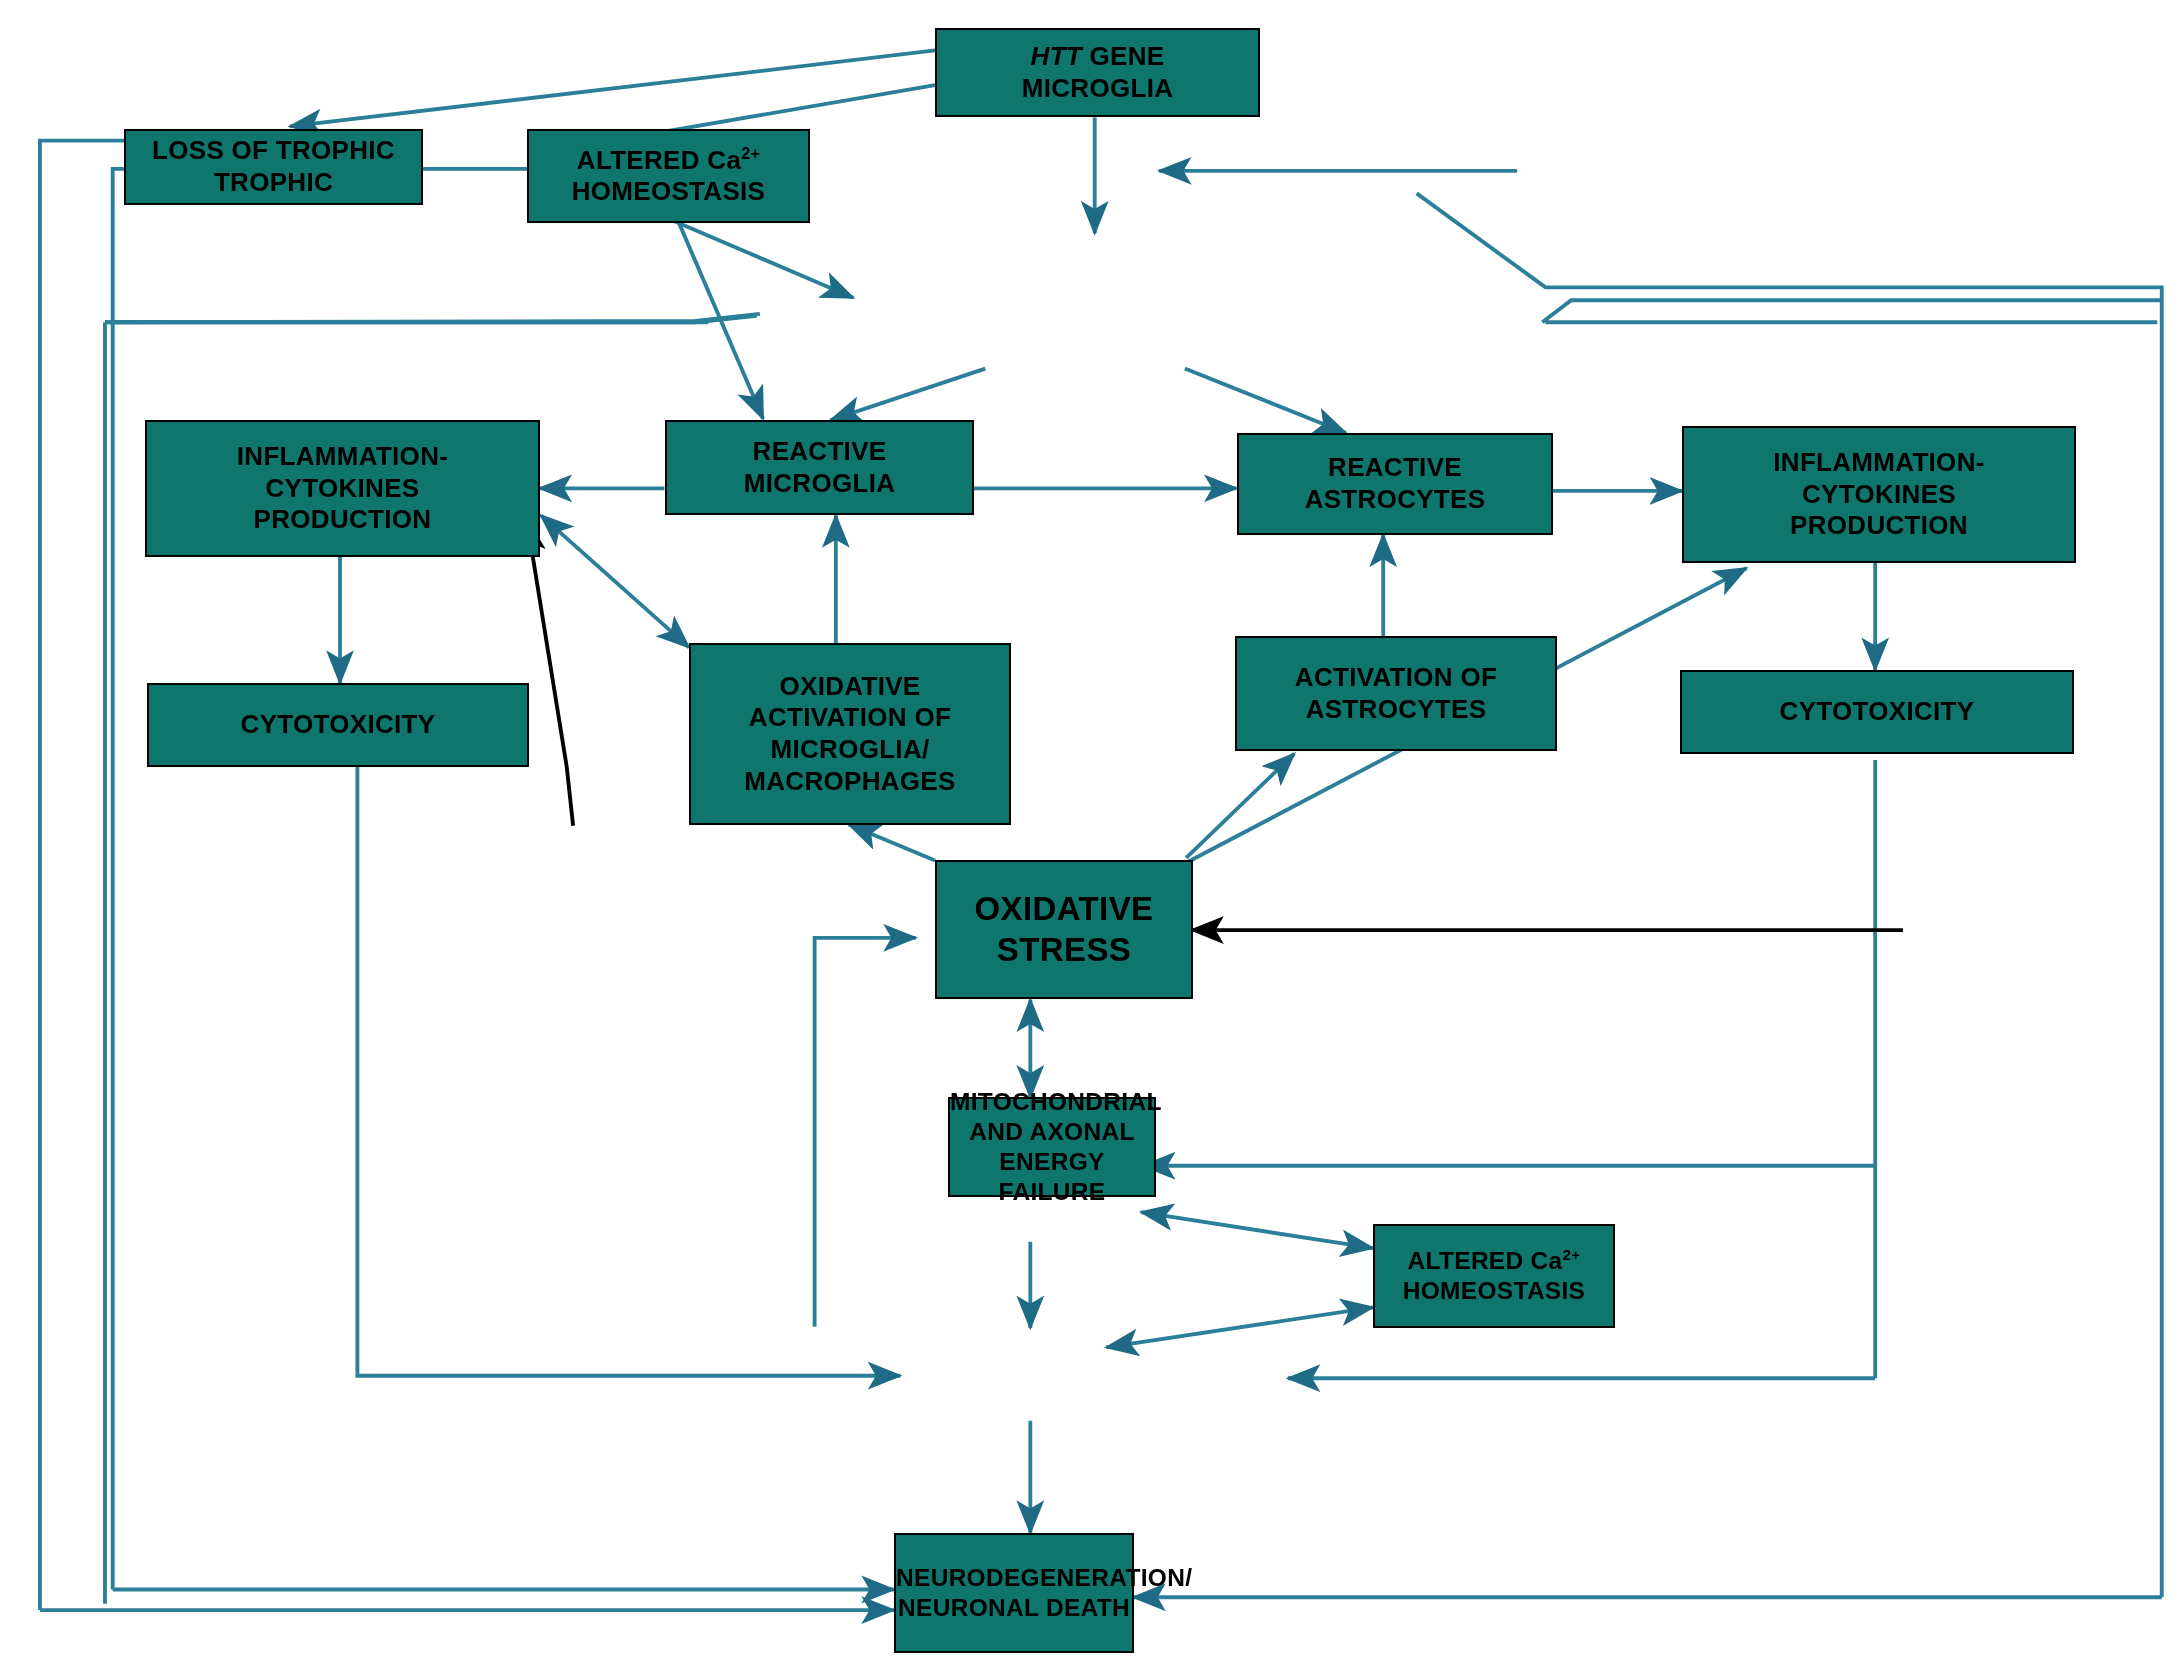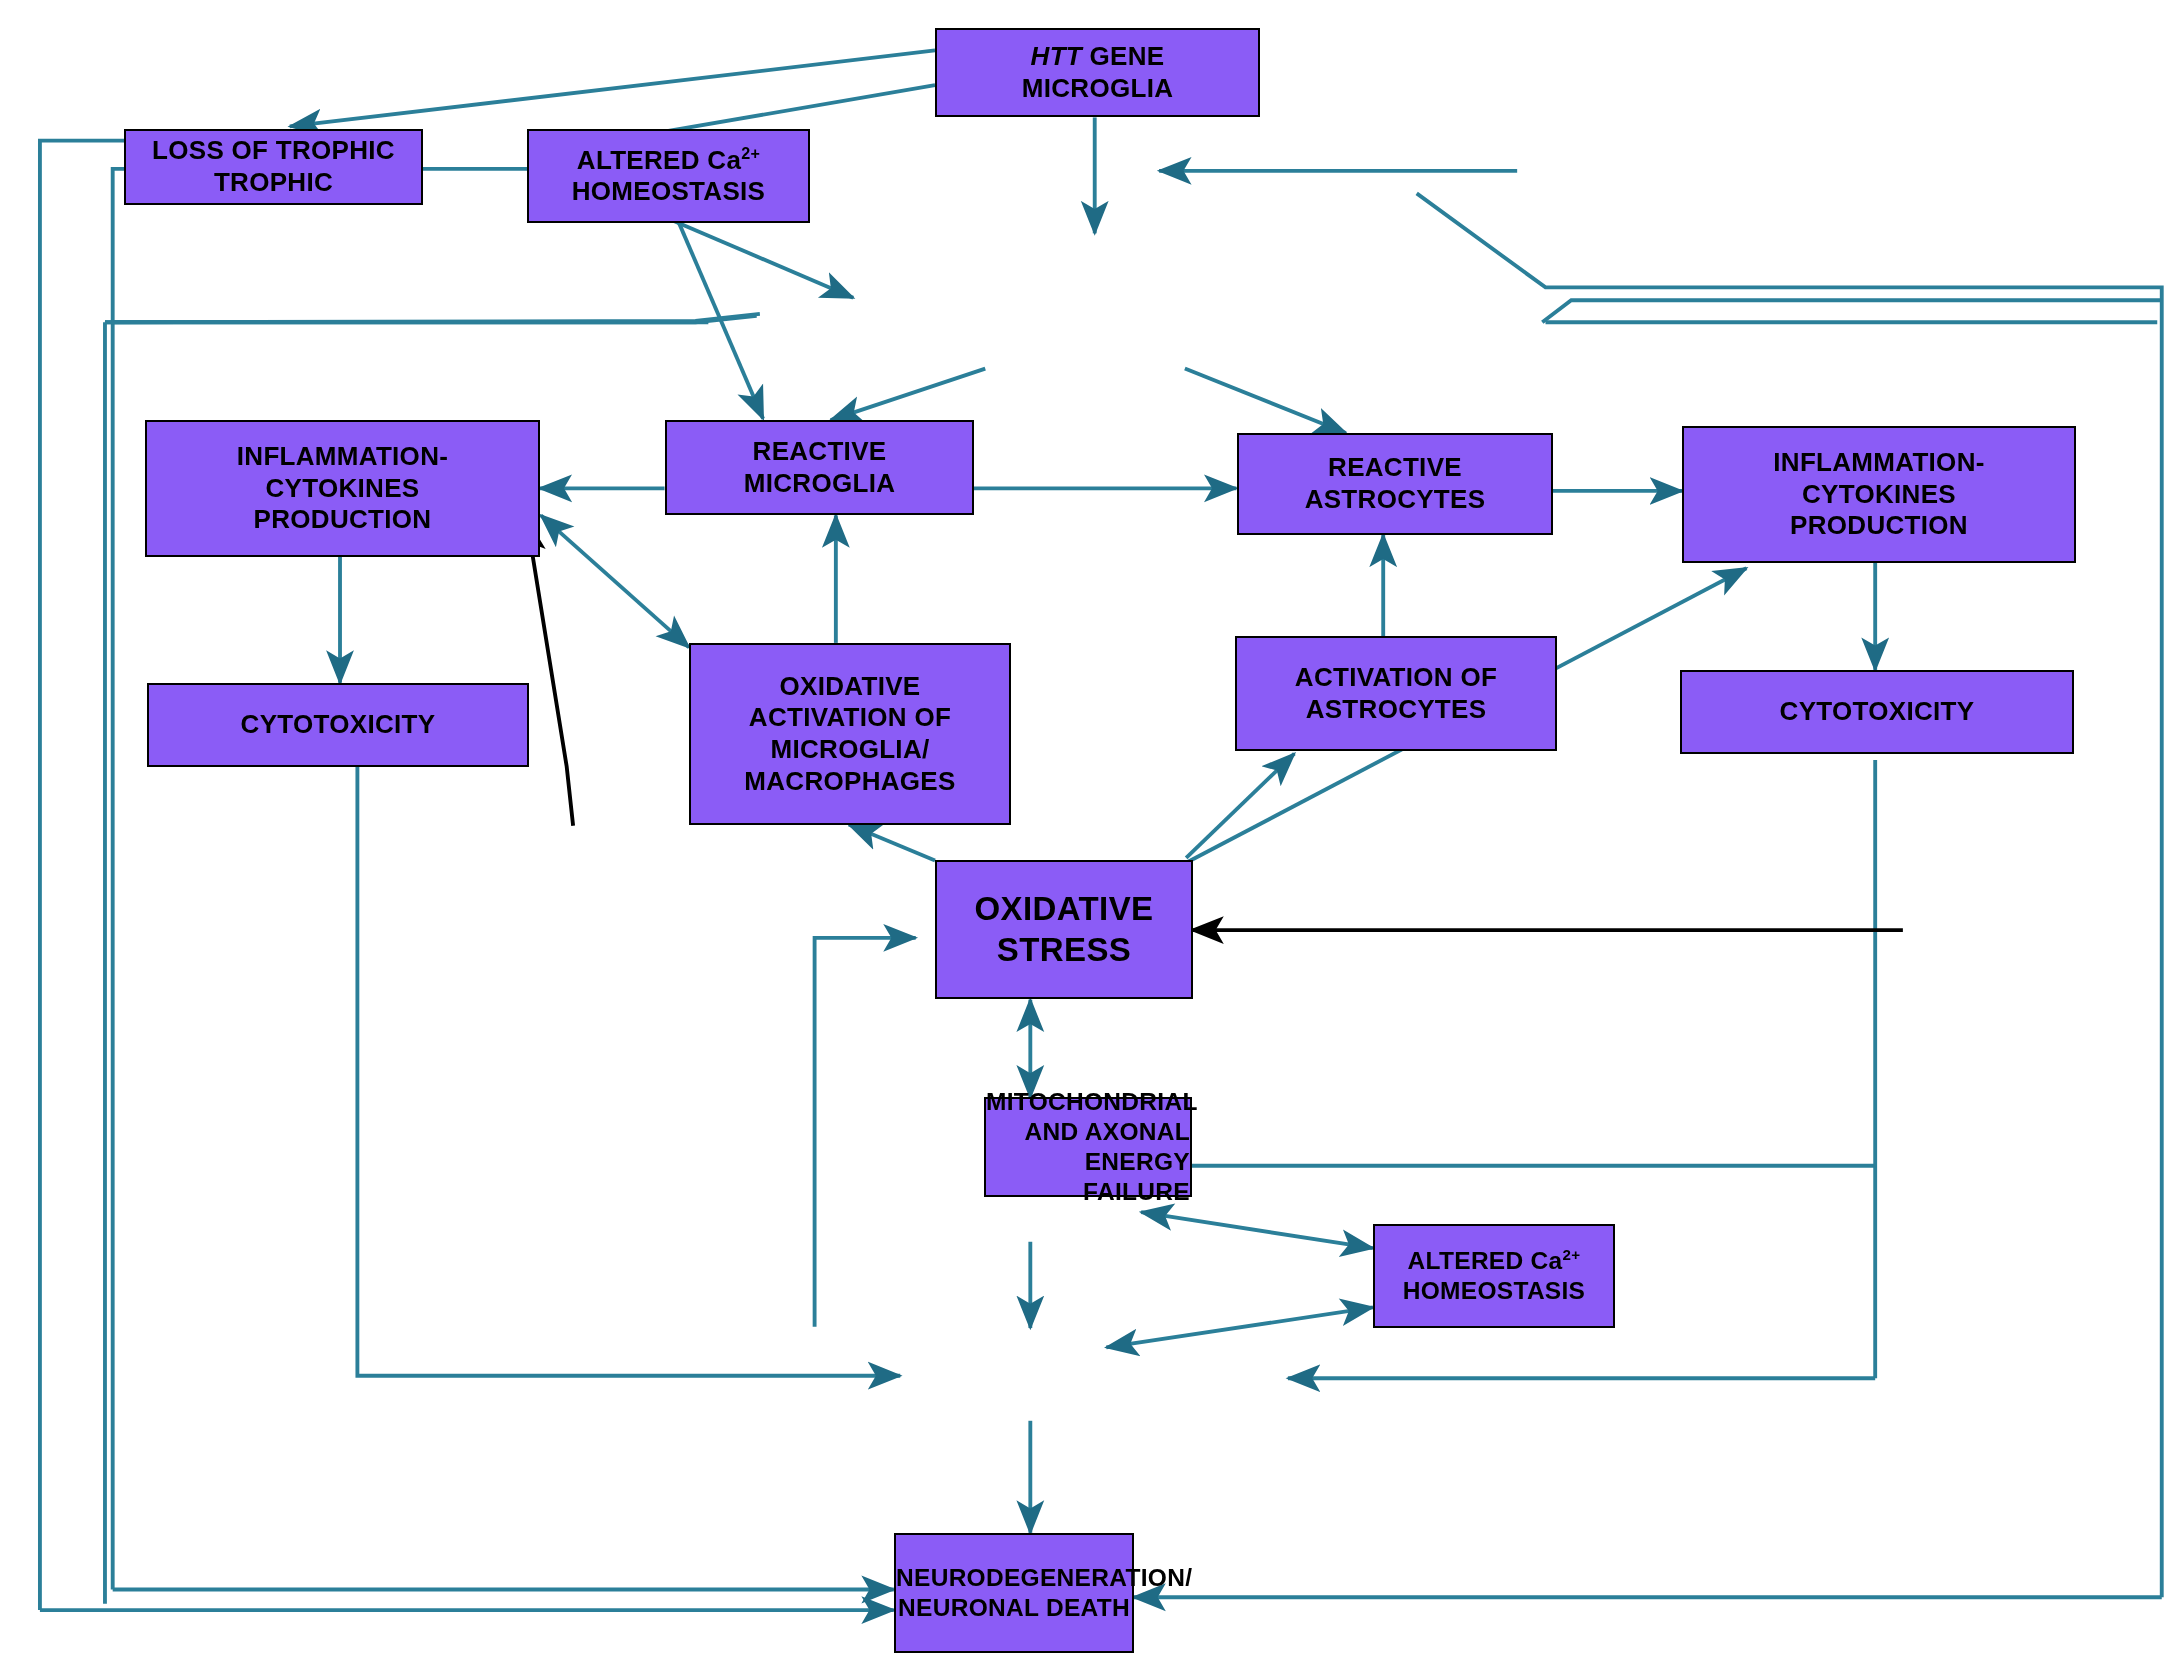--- a/index.html
+++ b/index.html
@@ -1,19 +1,19 @@
 <!DOCTYPE html>
 <html style="font-size:10.3px"><head>
 <meta charset="utf-8">
 <style>
   html,body{margin:0;padding:0;background:#ffffff;}
   body{font-family:"Liberation Sans", sans-serif;}
   #stage{position:relative;width:2183px;height:1676px;background:#fff;overflow:hidden;}
   svg.edges{position:absolute;left:0;top:0;width:2183px;height:1676px;}
-  .node{position:absolute;border:2.6px solid #000;background:#8b5cf6;box-sizing:border-box;
+  .node{position:absolute;border:2.6px solid #000;background:#0f766e;box-sizing:border-box;
         display:flex;align-items:center;justify-content:center;text-align:center;
         font-family:"Liberation Sans", sans-serif;color:#000;line-height:1.22;}
   .node .lbl{padding:2.6px 6.4px;width:100%;}
   .t38{font-size:24.5px;font-weight:700;letter-spacing:0.3px;}
   .t40{font-size:26px;font-weight:700;letter-spacing:0.3px;}
   .t48{font-size:33px;font-weight:800;letter-spacing:0.4px;}
   .ital{font-style:italic;}
   sup{font-size:.62em;vertical-align:super;font-weight:700;}
 </style>
 </head>
@@ -203,21 +203,21 @@
     <div class="lbl t40">CYTOTOXICITY</div>
   </div>
 
   <div class="node" style="left:935px;top:860px;width:258px;height:139px;">
     <div class="lbl t48">
       <span>OXIDATIVE</span><br>
       <span>STRESS</span>
     </div>
   </div>
 
-  <div class="node" style="left:984px;top:1097px;width:208px;height:100px;text-align:right;">
+  <div class="node" style="left:948px;top:1097px;width:208px;height:100px;">
     <div class="lbl t38">
       <span>MITOCHONDRIAL</span><br>
       <span>AND AXONAL</span><br>
       <span>ENERGY FAILURE</span>
     </div>
   </div>
 
   <div class="node" style="left:1373px;top:1224px;width:242px;height:104px;">
     <div class="lbl t38">
       <span>ALTERED Ca</span><sup>2+</sup><br>

